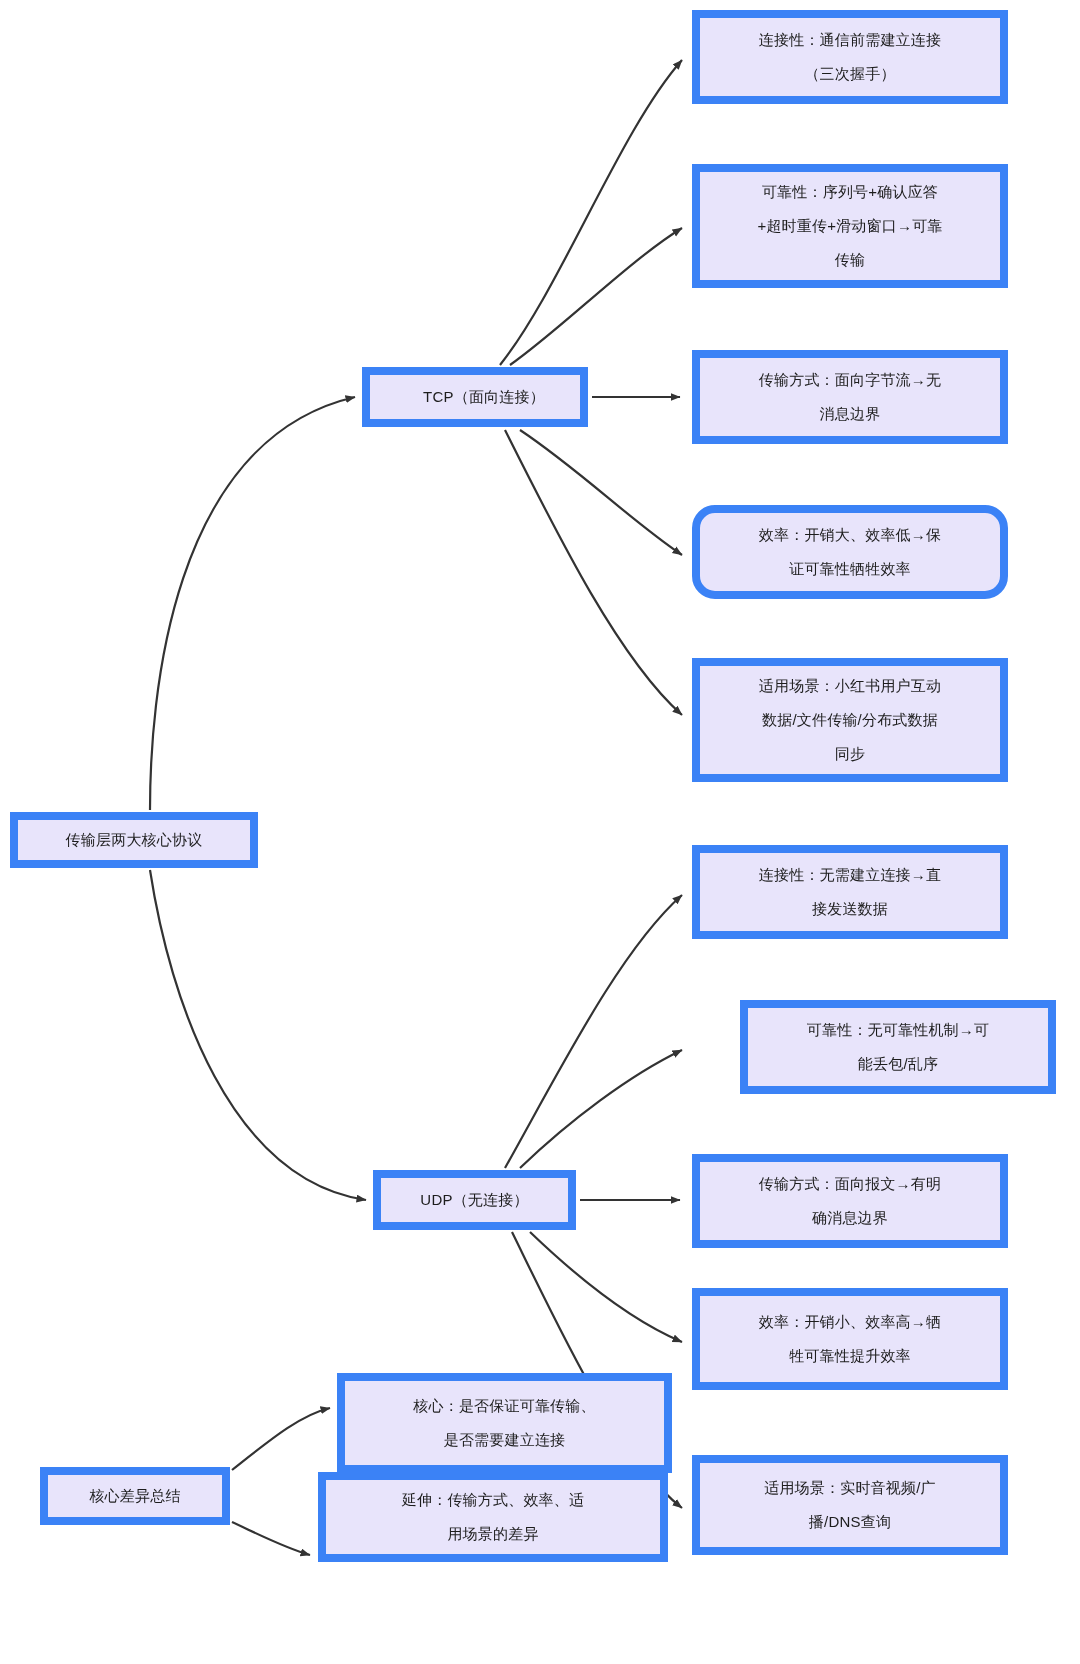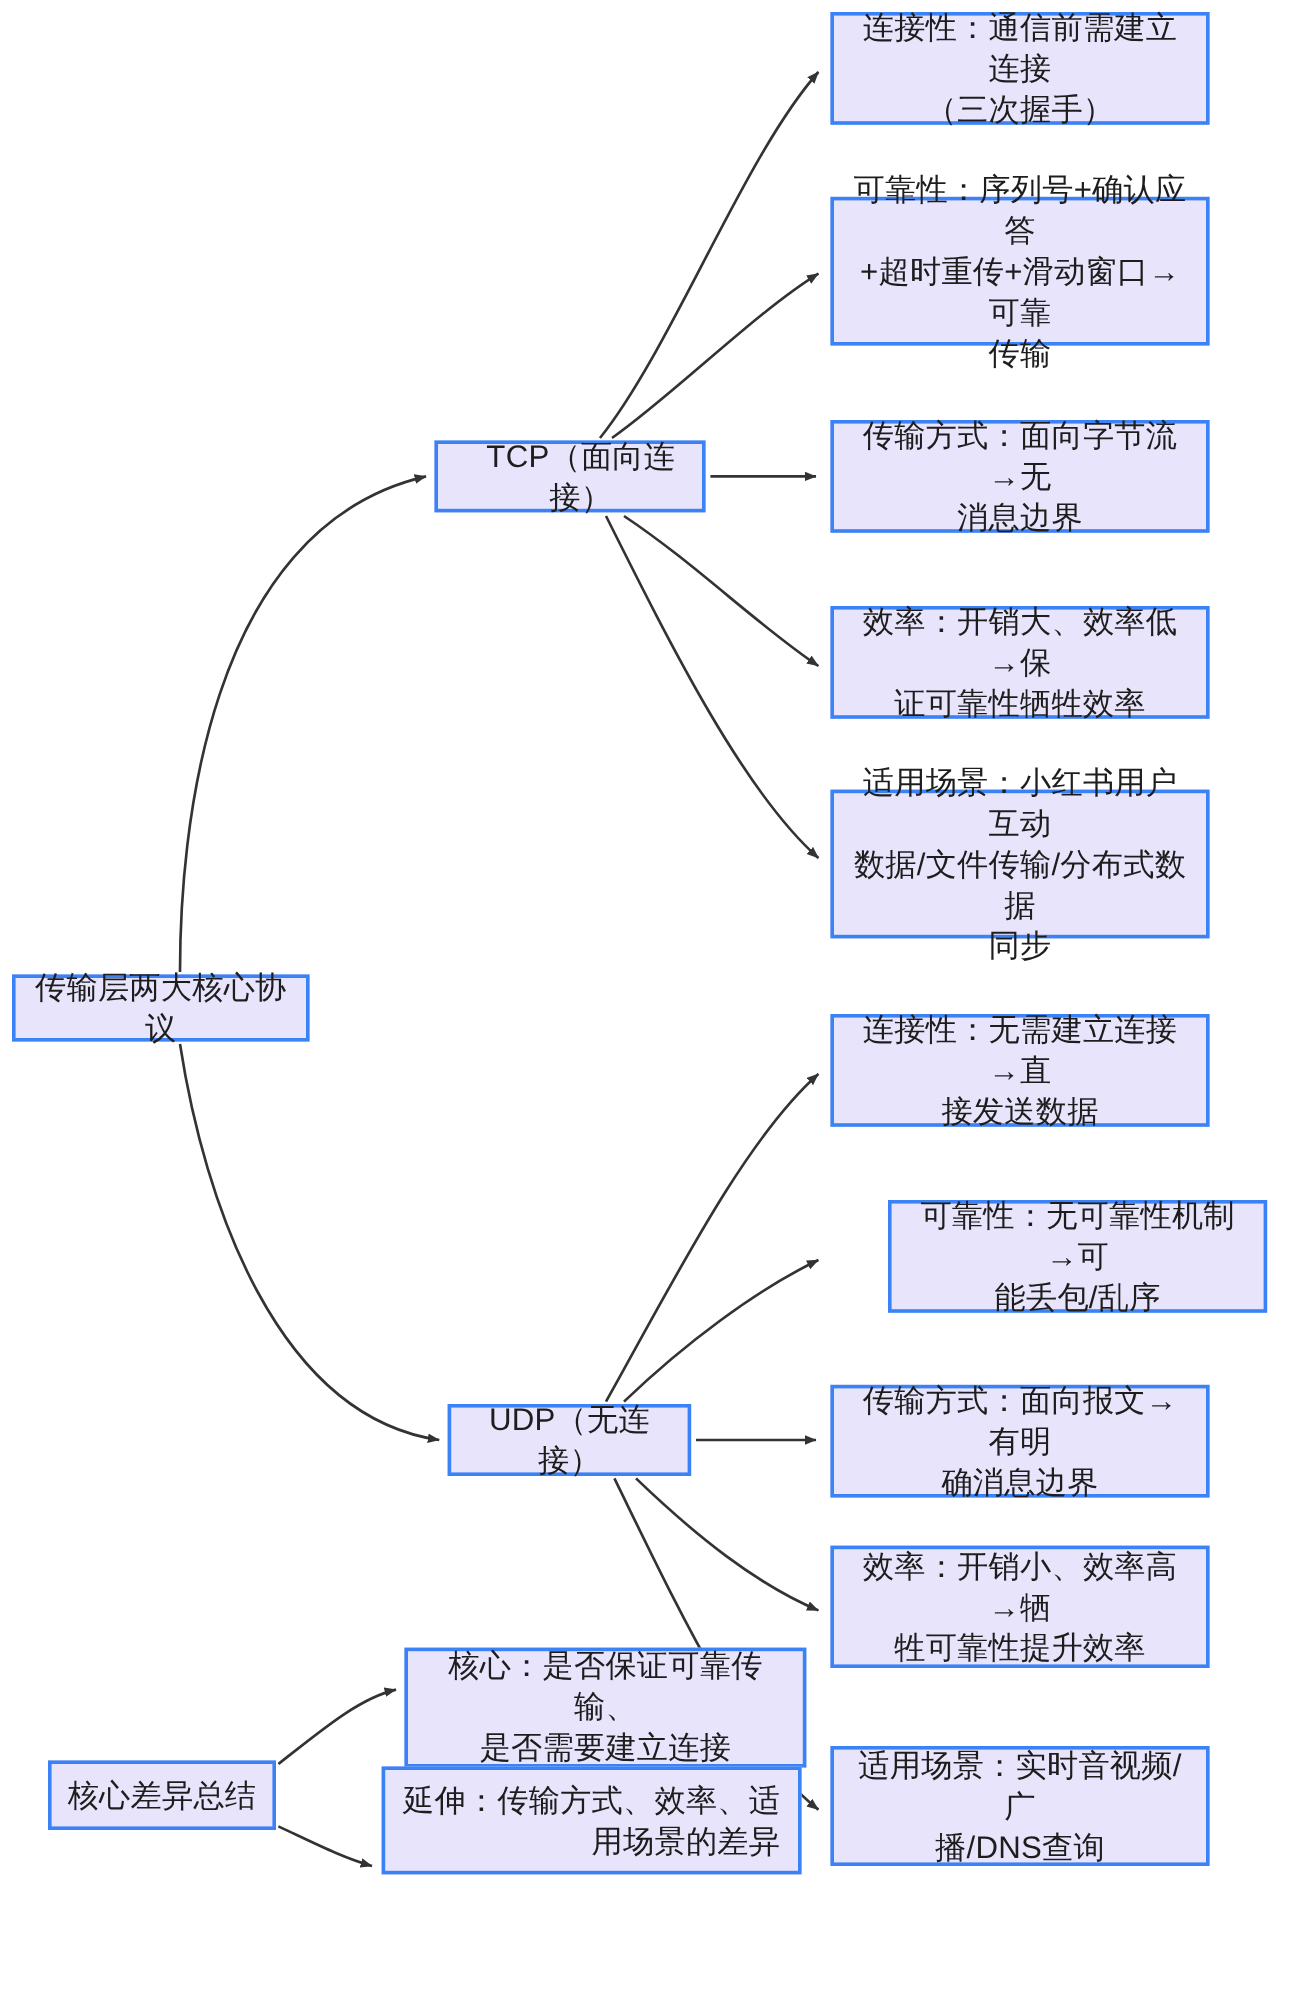--- a/index.html
+++ b/index.html
@@ -22,27 +22,27 @@
     left: 0;
     top: 0;
     width: 1080px;
     height: 1664px;
     pointer-events: none;
   }
   .node {
     position: absolute;
     box-sizing: border-box;
     background: #e8e4fb;
-    border: 3px solid #3b82f6;
+    border: 8px solid #3b82f6;
     display: flex;
     align-items: center;
     justify-content: center;
     text-align: center;
     color: #1d1d1d;
-    font-size: 26px;
+    font-size: 15px;
     line-height: 34px;
     letter-spacing: 0.2px;
     padding: 4px 12px;
     white-space: pre-line;
     z-index: 2;
   }
 </style>
 </head>
 <body>
 
@@ -75,36 +75,36 @@
   <div id="nodes-layer">
       <div class="node" style="left: 10px; top: 812px; width: 248px; height: 56px;">传输层两大核心协议</div>
       <div class="node" style="left: 362px; top: 367px; width: 226px; height: 60px; padding-left: 30px;">TCP（面向连接）</div>
       <div class="node" style="left: 692px; top: 10px; width: 316px; height: 94px;">连接性：通信前需建立连接
 （三次握手）</div>
       <div class="node" style="left: 692px; top: 164px; width: 316px; height: 124px;">可靠性：序列号+确认应答
 +超时重传+滑动窗口→可靠
 传输</div>
       <div class="node" style="left: 692px; top: 350px; width: 316px; height: 94px;">传输方式：面向字节流→无
 消息边界</div>
-      <div class="node" style="left: 692px; top: 505px; width: 316px; height: 94px;">效率：开销大、效率低→保
+      <div class="node" style="left: 692px; top: 505px; width: 316px; height: 94px; border-radius: 23px;">效率：开销大、效率低→保
 证可靠性牺牲效率</div>
       <div class="node" style="left: 692px; top: 658px; width: 316px; height: 124px;">适用场景：小红书用户互动
 数据/文件传输/分布式数据
 同步</div>
       <div class="node" style="left: 373px; top: 1170px; width: 203px; height: 60px;">UDP（无连接）</div>
       <div class="node" style="left: 692px; top: 845px; width: 316px; height: 94px;">连接性：无需建立连接→直
 接发送数据</div>
       <div class="node" style="left: 692px; top: 1000px; width: 316px; height: 94px; margin-left: 48px;">可靠性：无可靠性机制→可
 能丢包/乱序</div>
       <div class="node" style="left: 692px; top: 1154px; width: 316px; height: 94px;">传输方式：面向报文→有明
 确消息边界</div>
       <div class="node" style="left: 692px; top: 1288px; width: 316px; height: 102px;">效率：开销小、效率高→牺
 牲可靠性提升效率</div>
       <div class="node" style="left: 692px; top: 1455px; width: 316px; height: 100px;">适用场景：实时音视频/广
 播/DNS查询</div>
       <div class="node" style="left: 40px; top: 1467px; width: 190px; height: 58px;">核心差异总结</div>
       <div class="node" style="left: 337px; top: 1373px; width: 335px; height: 100px; font-family: Liberation Serif, serif;">核心：是否保证可靠传输、
 是否需要建立连接</div>
-      <div class="node" style="left: 318px; top: 1472px; width: 350px; height: 90px; text-align: right;">延伸：传输方式、效率、适
+      <div class="node" style="left: 318px; top: 1472px; width: 350px; height: 90px;">延伸：传输方式、效率、适
 用场景的差异</div>
     </div>
 
 </div>
 
 </body></html>

